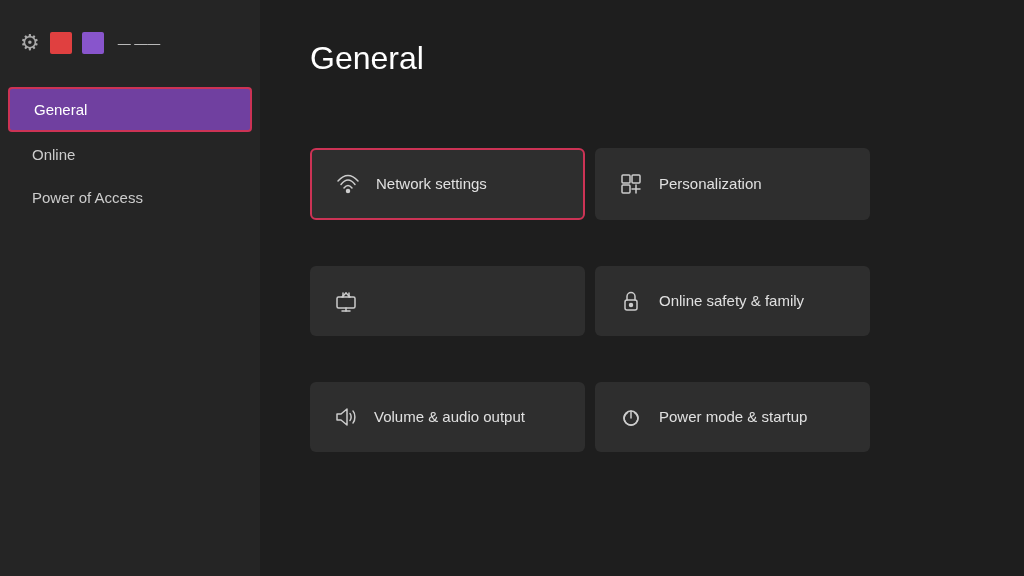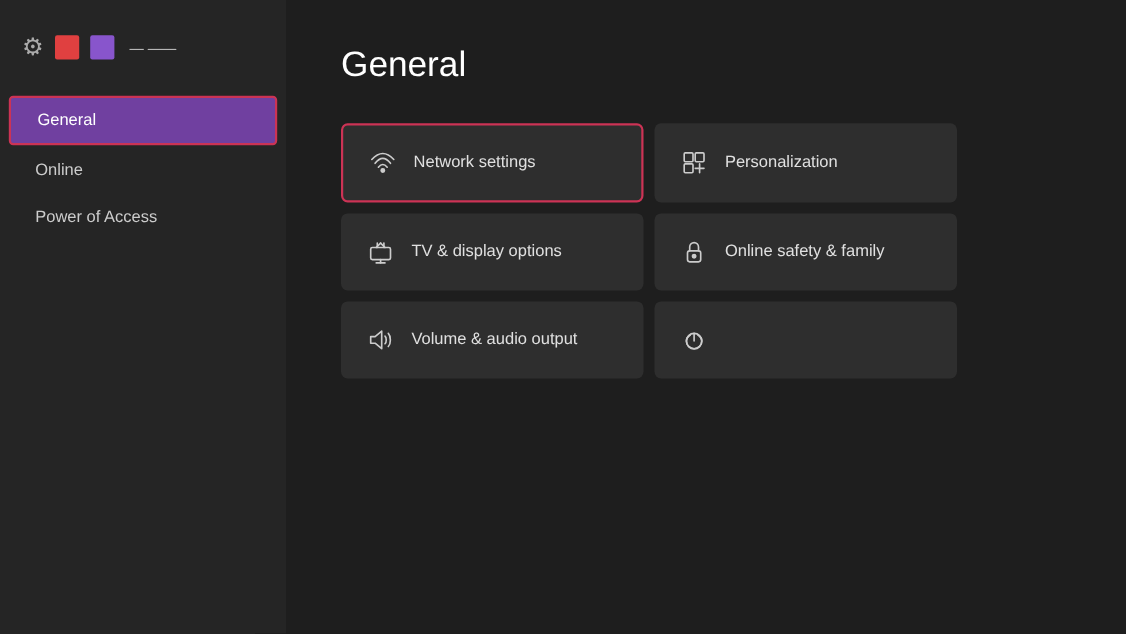--- a/index.html
+++ b/index.html
@@ -104,20 +104,21 @@
       border-radius: 6px;
       padding: 22px 24px;
       display: flex;
       align-items: center;
       gap: 16px;
       cursor: pointer;
       font-size: 15px;
       color: #e0e0e0;
       min-height: 70px;
       transition: background-color 0.15s;
+      margin-top: 36px;
     }
 
     .settings-tile.highlighted {
       border: 2px solid #cc3355;
     }
 
     .tile-label {
       font-size: 15px;
       color: #e0e0e0;
       line-height: 1.3;
@@ -185,21 +186,20 @@
     <div class="settings-tile">
       <svg class="svg-icon" viewBox="0 0 24 24">
         <line x1="12" y1="4" x2="8" y2="8" stroke="#cccccc" stroke-width="1.5" stroke-linecap="round"></line>
         <line x1="12" y1="4" x2="16" y2="8" stroke="#cccccc" stroke-width="1.5" stroke-linecap="round"></line>
         <line x1="9" y1="4" x2="9" y2="8" stroke="#cccccc" stroke-width="1.5" stroke-linecap="round"></line>
         <line x1="15" y1="4" x2="15" y2="8" stroke="#cccccc" stroke-width="1.5" stroke-linecap="round"></line>
         <rect x="3" y="8" width="18" height="11" rx="1.5" stroke="#cccccc" stroke-width="1.5" fill="none"></rect>
         <line x1="8" y1="22" x2="16" y2="22" stroke="#cccccc" stroke-width="1.5" stroke-linecap="round"></line>
         <line x1="12" y1="19" x2="12" y2="22" stroke="#cccccc" stroke-width="1.5" stroke-linecap="round"></line>
       </svg>
-      <span class="tile-label">TV &amp; display options</span>
     </div>
 
     <div class="settings-tile">
       <svg class="svg-icon" viewBox="0 0 24 24">
         <rect x="6" y="11" width="12" height="10" rx="2" stroke="#cccccc" stroke-width="1.5" fill="none"></rect>
         <path d="M8 11 V7.5 A4 4 0 0 1 16 7.5 V11" stroke="#cccccc" stroke-width="1.5" fill="none" stroke-linecap="round"></path>
         <circle cx="12" cy="16" r="1.5" fill="#cccccc"></circle>
       </svg>
       <span class="tile-label">Online safety &amp; family</span>
     </div>
@@ -212,16 +212,17 @@
       </svg>
       <span class="tile-label">Volume &amp; audio output</span>
     </div>
 
     <div class="settings-tile">
       <svg class="svg-icon" viewBox="0 0 24 24">
         <circle cx="12" cy="13" r="7" stroke="#cccccc" stroke-width="1.5" fill="none"></circle>
         <path d="M12 6 L12 13" stroke="#cccccc" stroke-width="1.5" stroke-linecap="round"></path>
         <path d="M8.5 7.5 C6.5 8.8 5 10.8 5 13 C5 17 8.1 20.2 12 20.2 C15.9 20.2 19 17 19 13 C19 10.8 17.5 8.8 15.5 7.5" stroke="#cccccc" stroke-width="1.5" fill="none" stroke-linecap="round"></path>
       </svg>
+      <span class="tile-label">Power mode &amp; startup</span>
     </div>
 
   </div>
 </div>
 
 </body></html>

